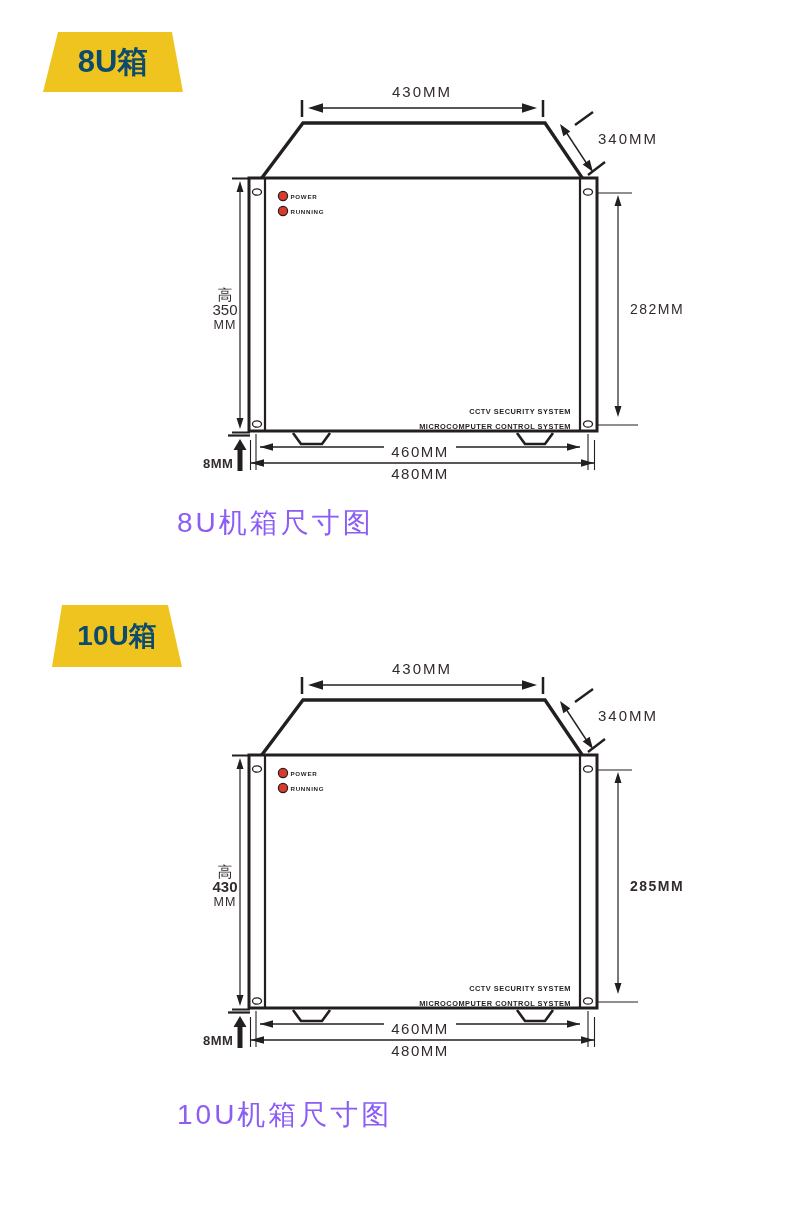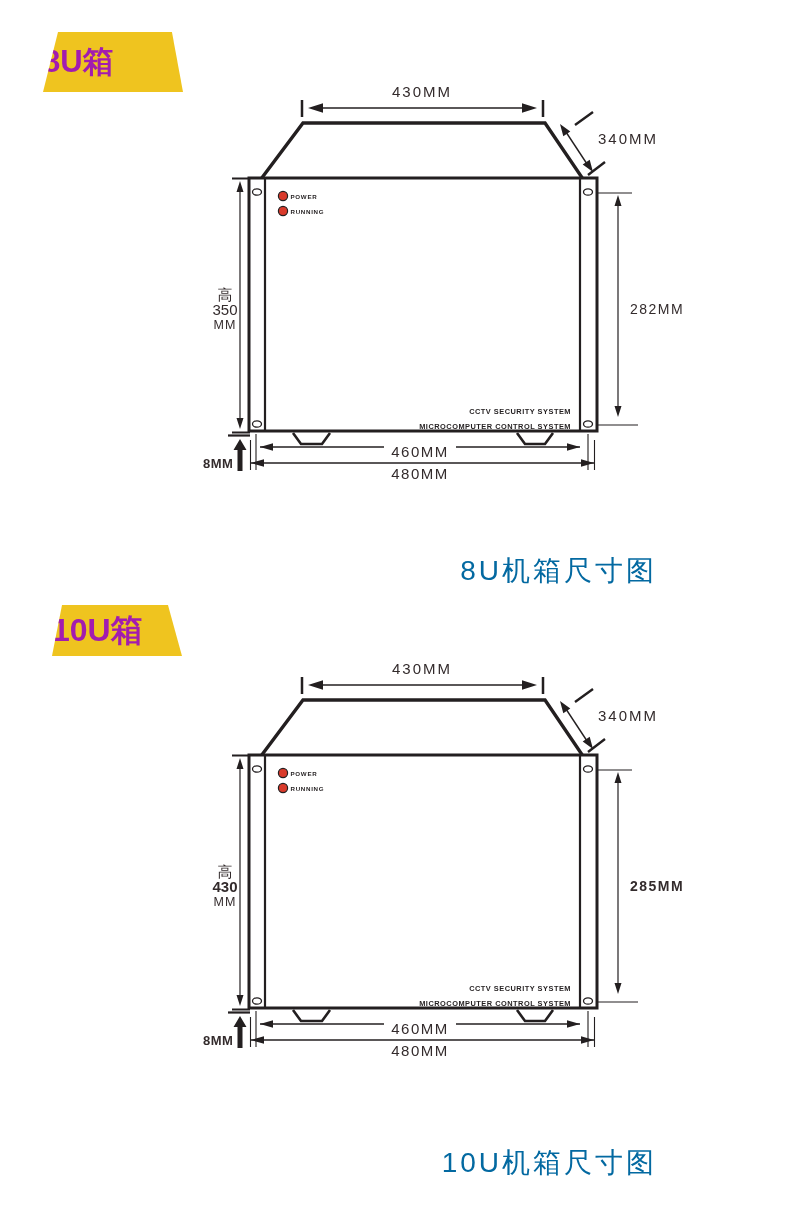--- a/index.html
+++ b/index.html
@@ -1,32 +1,32 @@
 <!DOCTYPE html>
 <html><head>
 <meta charset="utf-8">
 <style>
   html,body{margin:0;padding:0;}
   body{
     width:790px;height:1225px;position:relative;background:#ffffff;
     font-family:"Liberation Sans", sans-serif;overflow:hidden;
   }
   .badge{
-    position:absolute;display:flex;align-items:center;
-    background:#EFC41F;color:#a21caf;font-weight:bold;
+    position:absolute;display:flex;align-items:center;justify-content:center;
+    background:#EFC41F;color:#0c4a6e;font-weight:bold;
   }
   .badge1{left:43px;top:32px;width:140px;height:60px;font-size:31px;
     clip-path:polygon(10.7% 0,92.1% 0,100% 100%,0 100%);}
-  .badge2{left:52px;top:605px;width:130px;height:51px;font-size:32px;
+  .badge2{left:52px;top:605px;width:130px;height:62px;font-size:28px;
     clip-path:polygon(7.7% 0,89.2% 0,100% 100%,0 100%);}
   .diagram{position:absolute;left:180px;width:560px;height:420px;}
   .d1{top:78px;} .d2{top:655px;}
   .caption{
-    position:absolute;left:177px;width:480px;text-align:right;
-    font-size:28px;letter-spacing:3px;color:#0369a1;margin-top:48px;
+    position:absolute;left:177px;width:480px;text-align:left;
+    font-size:28px;letter-spacing:3px;color:#8b5cf6;
   }
   .cap1{top:504px;} .cap2{top:1096px;}
   svg text{fill:#332B2C;}
   .dimtxt{font-size:15px;letter-spacing:2px;}
   .dimtxt2{font-size:15px;letter-spacing:1.5px;}
   .dimtxt3{font-size:14px;letter-spacing:1.5px;}
   .unit{font-size:12.5px;letter-spacing:1px;}
   .cn{font-size:15px;}
   .tiny{font-size:6.2px;font-weight:bold;letter-spacing:0.7px;fill:#231F20;}
   .brand{font-size:7.4px;font-weight:bold;letter-spacing:0.5px;fill:#231F20;}

